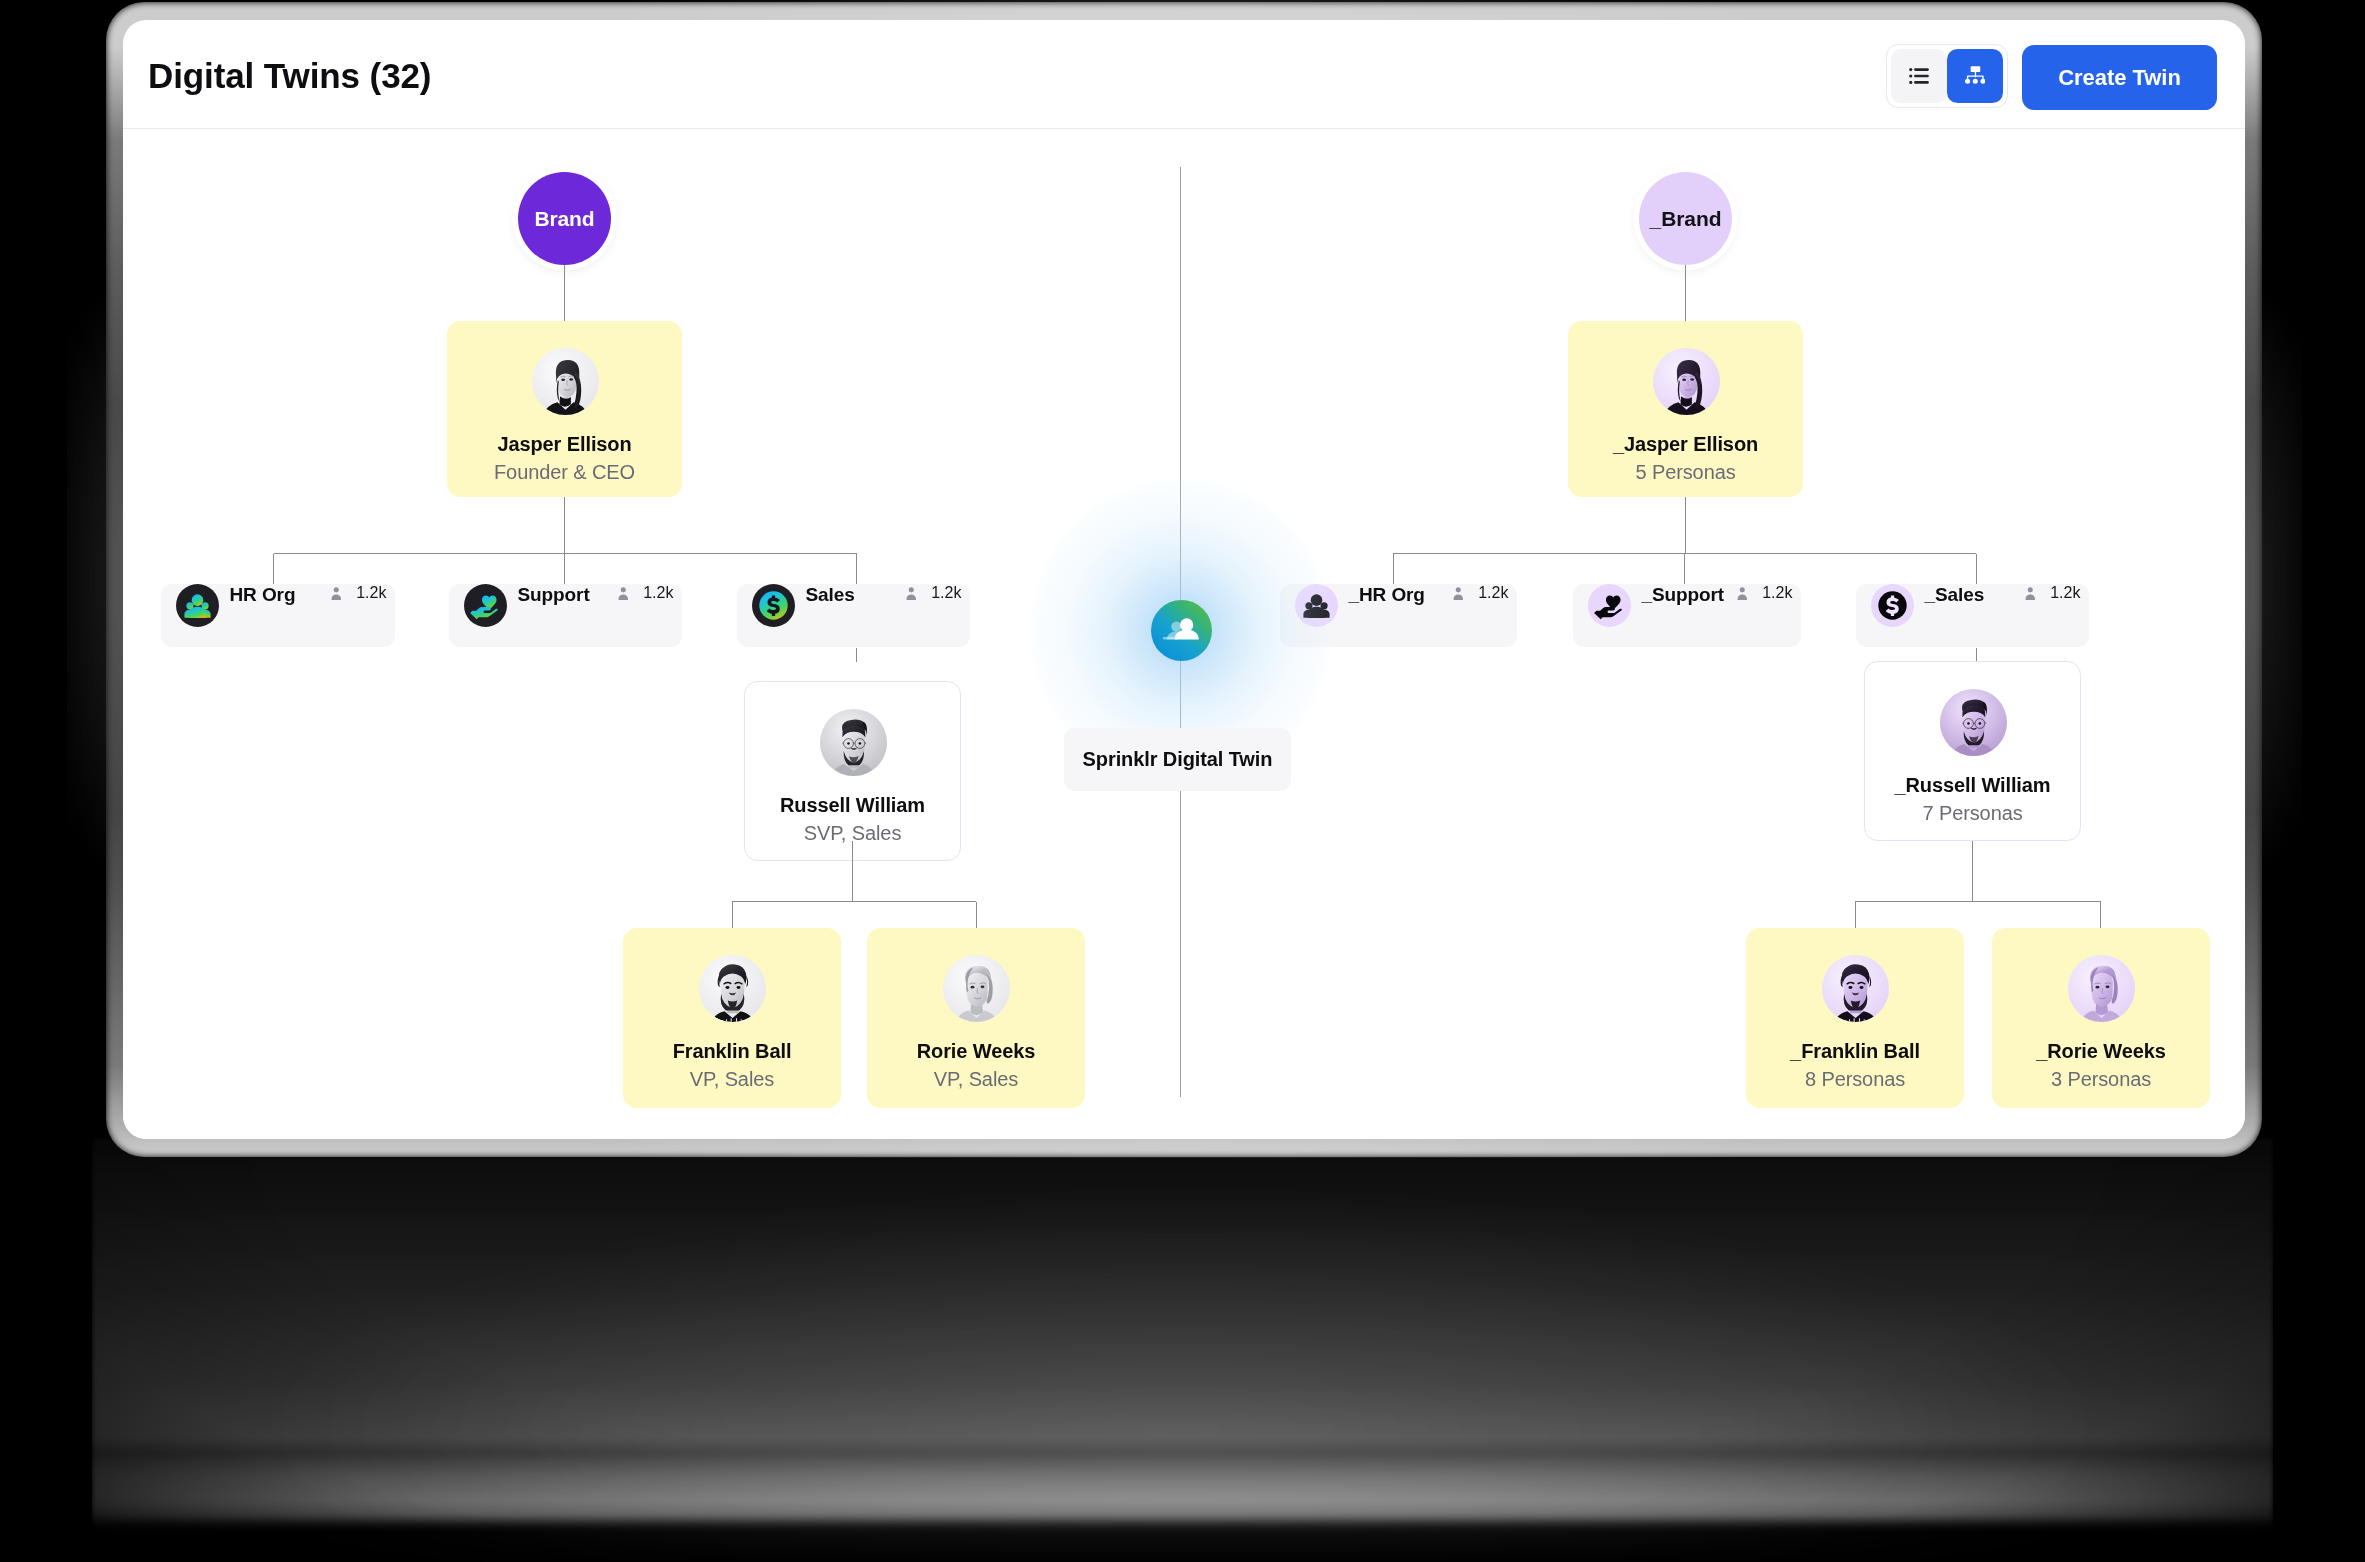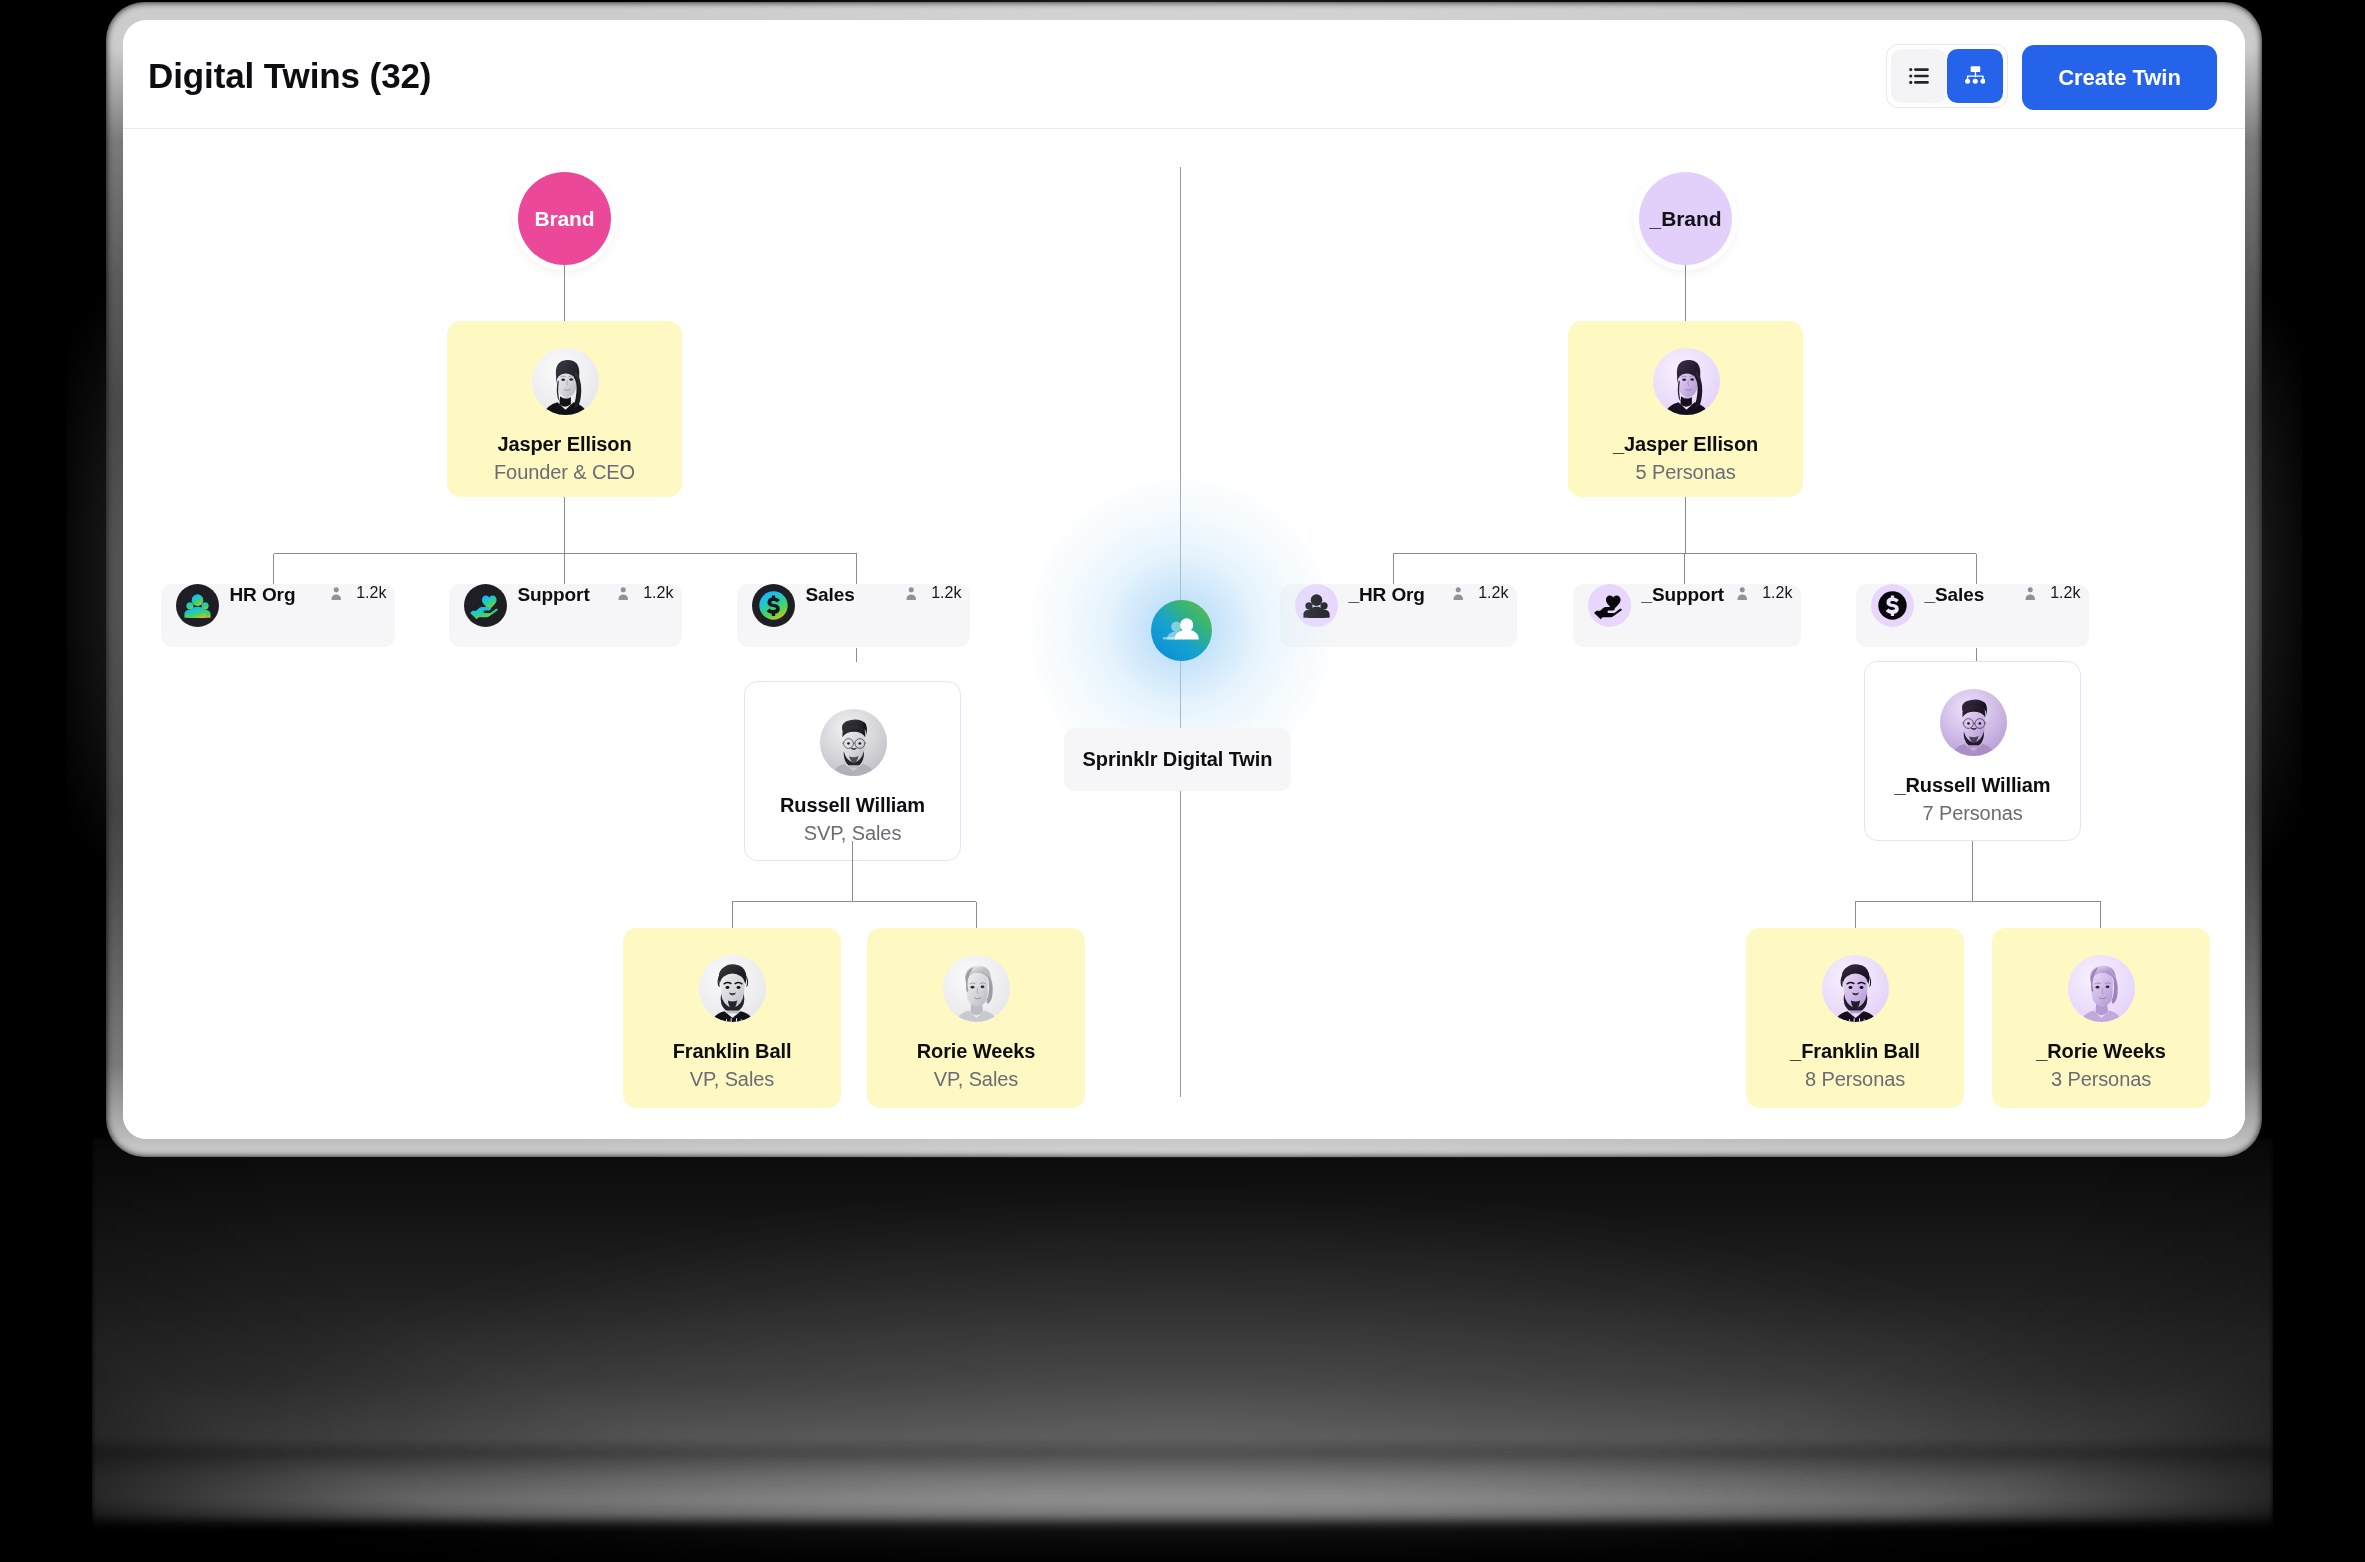--- a/index.html
+++ b/index.html
@@ -50,21 +50,21 @@
   .vtoggle .vb.tree{background:#2563eb;}
   .btnprimary{position:absolute;left:1899px;top:25px;width:195px;height:65px;background:#2563eb;border-radius:12.3px;color:#fff;font-size:22px;font-weight:700;display:flex;align-items:center;justify-content:center;letter-spacing:-0.03px;}
 
   
   .canvas{position:absolute;left:0;top:109px;width:100%;height:1010px;background:#fff;}
   .ln{position:absolute;background:#8a8a93;}
   .divider{position:absolute;left:1057px;top:38px;width:1.2px;height:930px;background:#9a9aa2;}
 
   
   .cnode{position:absolute;width:93px;height:93px;border-radius:50%;display:flex;align-items:center;justify-content:center;font-size:21px;font-weight:700;letter-spacing:-0.1px;box-shadow:0 0 0 5.5px #fff, 0 3.1px 12.3px rgba(0,0,0,0.13);}
-  .cnode.dark{background:#ec4899;color:#fff;}
+  .cnode.dark{background:#6d28d9;color:#fff;}
   .cnode.lav{background:#e3d0fa;color:#111118;}
 
   
   .pcard{position:absolute;border-radius:13.6px;background:#fef9c3;text-align:center;}
   .pcard.hl{background:#fff;border:1.2px solid #ecddf8;}
   .pcard .av{position:absolute;left:50%;margin-left:-33px;top:26.5px;width:67px;height:67px;border-radius:50%;overflow:hidden;background:#f0f0f3;}
   .pcard .nm{position:absolute;left:0;right:0;top:113px;font-size:20px;font-weight:700;color:#0d0d12;letter-spacing:-0.1px;line-height:20px;}
   .pcard .rl{position:absolute;left:0;right:0;top:141px;font-size:20px;color:#6b6b76;font-weight:400;letter-spacing:-0.1px;line-height:20px;}
 
   

